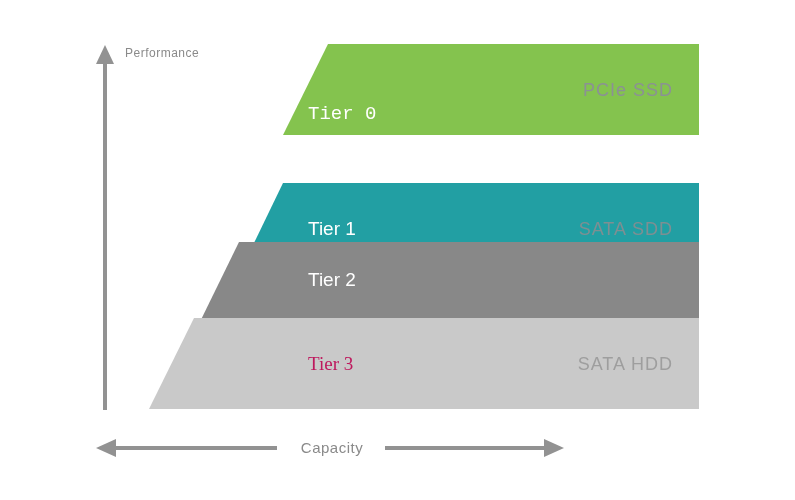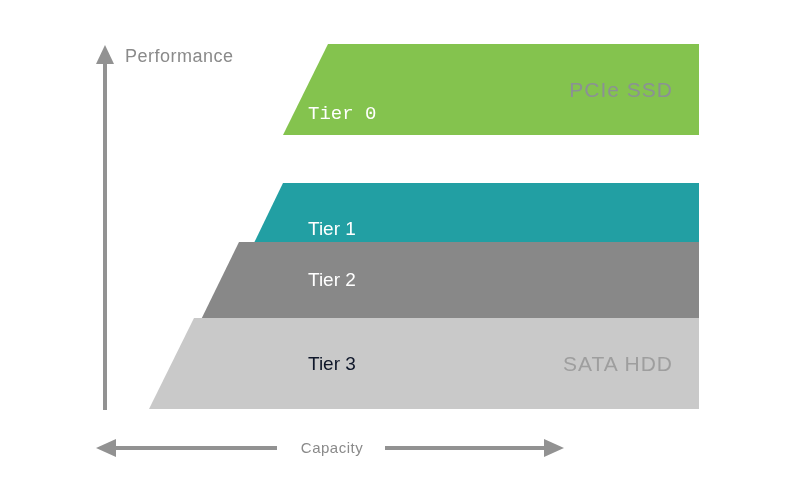--- a/index.html
+++ b/index.html
@@ -23,21 +23,21 @@
   }
   .perf-shaft {
     position: absolute;
     left: 103px; top: 62px;
     width: 4px; height: 348px;
     background: var(--axis, #929292);
   }
   .perf-label {
     position: absolute;
     left: 125px; top: 46px;
-    font-size: 18px;
+    font-size: 12px;
     letter-spacing: 0.5px;
     color: var(--axis-label, #8a8a8a);
     white-space: nowrap;
     text-align: right;
   }
 
   
   .pyramid {
     position: absolute;
     left: 149px; top: 44px;
@@ -56,21 +56,21 @@
     font-size: 19px;
     color: #ffffff;
     white-space: nowrap;
   }
   .tier-0 .tier-name { top: calc(50% + 24px); font-family: Liberation Mono, monospace; }
 
   .tier-tech {
     position: absolute;
     right: 26px; top: 50%;
     transform: translateY(-50%);
-    font-size: 21px;
+    font-size: 18px;
     letter-spacing: 1px;
     white-space: nowrap;
   }
 
   
   .cap-head-left {
     position: absolute;
     left: 96px; top: 439px;
     width: 0; height: 0;
     border-top: 9px solid transparent;
@@ -119,29 +119,30 @@
 
   <div class="pyramid">
 
     <div class="tier tier-0" style="background: rgb(132, 195, 78);">
       <span class="tier-name" style="color: rgb(255, 255, 255);">Tier 0</span>
       <span class="tier-tech" style="color: rgb(139, 145, 148);">PCIe SSD</span>
     </div>
 
     <div class="tier tier-1" style="background: rgb(34, 159, 163); margin-top: 48px;">
       <span class="tier-name" style="color: rgb(255, 255, 255);">Tier 1</span>
+      <span class="tier-tech" style="color: rgb(126, 143, 146);">SATA SDD</span>
     </div>
 
     <div class="tier tier-2" style="background: rgb(136, 136, 136);">
       <span class="tier-name" style="color: rgb(255, 255, 255);">Tier 2</span>
       <span class="tier-tech" style="color: rgb(142, 148, 151);"></span>
     </div>
 
     <div class="tier tier-3" style="background: rgb(201, 201, 201);">
-      <span class="tier-name" style="color: #0f172a;">Tier 3</span>
+      <span class="tier-name" style="color: #be185d; font-family: Liberation Serif, serif;">Tier 3</span>
       <span class="tier-tech" style="color: rgb(158, 158, 158);">SATA HDD</span>
     </div>
 
   </div>
 
   <div class="cap-head-left"></div>
   <div class="cap-shaft-left"></div>
   <div class="cap-label">Capacity</div>
   <div class="cap-shaft-right"></div>
   <div class="cap-head-right"></div>

